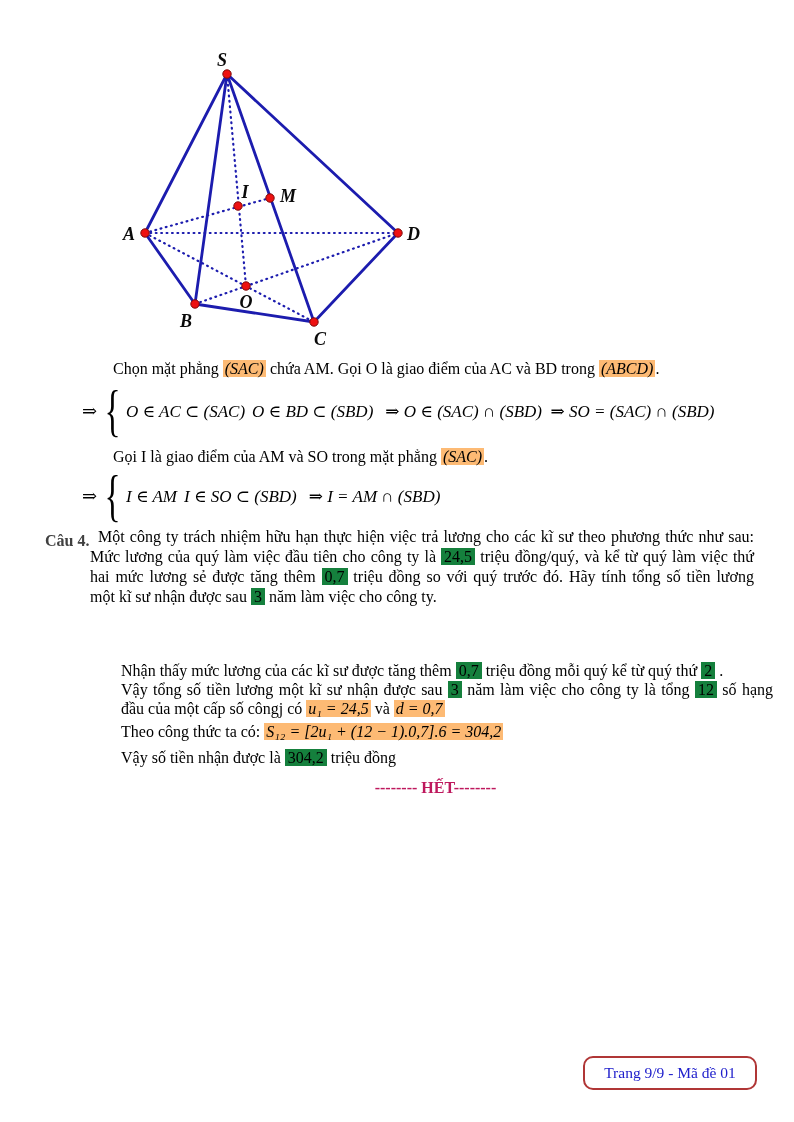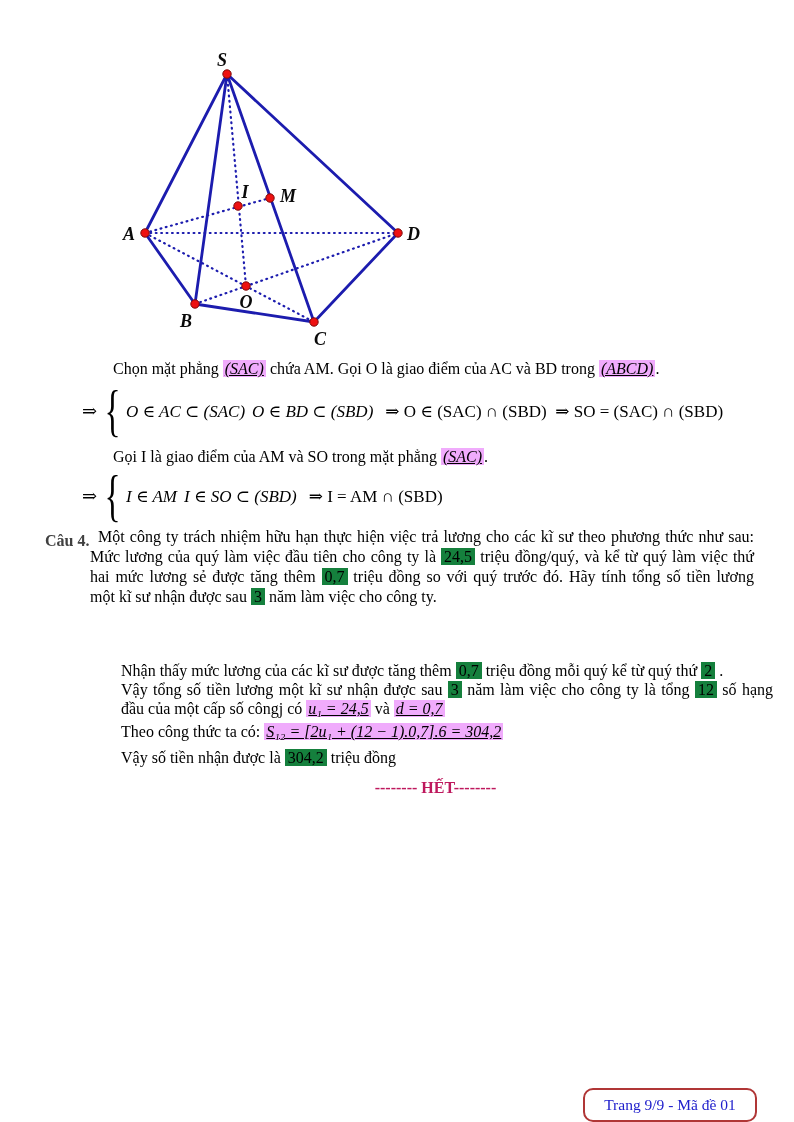--- a/index.html
+++ b/index.html
@@ -6,44 +6,44 @@
   .page{
     position:relative;width:794px;height:1122px;margin:0 auto;background:#ffffff;
     font-family:"Liberation Serif","DejaVu Serif",serif;font-size:16px;color:#000;
     overflow:hidden;
   }
   
   .fig{position:absolute;left:115px;top:45px;}
   .fig text{font-family:"Liberation Serif","DejaVu Serif",serif;font-weight:bold;font-style:italic;font-size:18px;fill:#0a0a0a;}
   
   .para{position:absolute;left:113px;width:648px;line-height:20px;}
-  .fm{font-style:italic;background:#f0abfc;padding:0 2px;text-decoration:underline;}
+  .fm{font-style:italic;background:#fdba74;padding:0 2px;}
   .num{background:#15803d;padding:0 3px;}
   .mathrow{position:absolute;display:flex;align-items:center;font-size:17px;}
   .mathrow .arrow{font-style:normal;font-size:18px;margin-right:2px;}
   .brace{font-size:56px;font-weight:300;line-height:0.9;transform:scaleX(0.6);font-style:normal;display:inline-block;}
   .stack{display:flex;flex-direction:row;gap:7px;}
   .stack .srow{font-style:italic;white-space:pre;}
-  .tail{margin-left:12px;white-space:pre;}
+  .tail{font-style:italic;margin-left:12px;white-space:pre;}
   
   .qlabel{position:absolute;left:45px;top:532px;font-weight:bold;color:#404040;}
   .qbody{position:absolute;left:90px;top:527px;width:664px;line-height:20px;}
   .jline{text-align:justify;text-align-last:justify;}
   .jline.last{text-align:left;text-align-last:left;}
   .jline.first{text-indent:8px;}
   .center-head{position:absolute;left:113px;width:645px;text-align:center;font-weight:bold;color:#2323e8;}
   
   .sline{position:absolute;left:121px;width:652px;line-height:19px;}
   .sline.just{text-align:justify;text-align-last:justify;}
   
   .footer-box{
     position:absolute;left:583px;top:1056px;width:170px;height:30px;
     border:2px solid #b03636;border-radius:10px;
     display:flex;align-items:center;justify-content:center;
-    color:#2020cc;font-size:15.5px;background:#fff;margin-top:32px;
+    color:#2020cc;font-size:15.5px;background:#fff;
   }
 </style>
 </head>
 <body>
 
 <div class="page">
 
   <svg class="fig" width="320" height="310" viewBox="115 45 320 310">
 
     <g stroke="#1c1cae" stroke-width="2.2" stroke-dasharray="0.8 4.6" stroke-linecap="round" fill="none">

